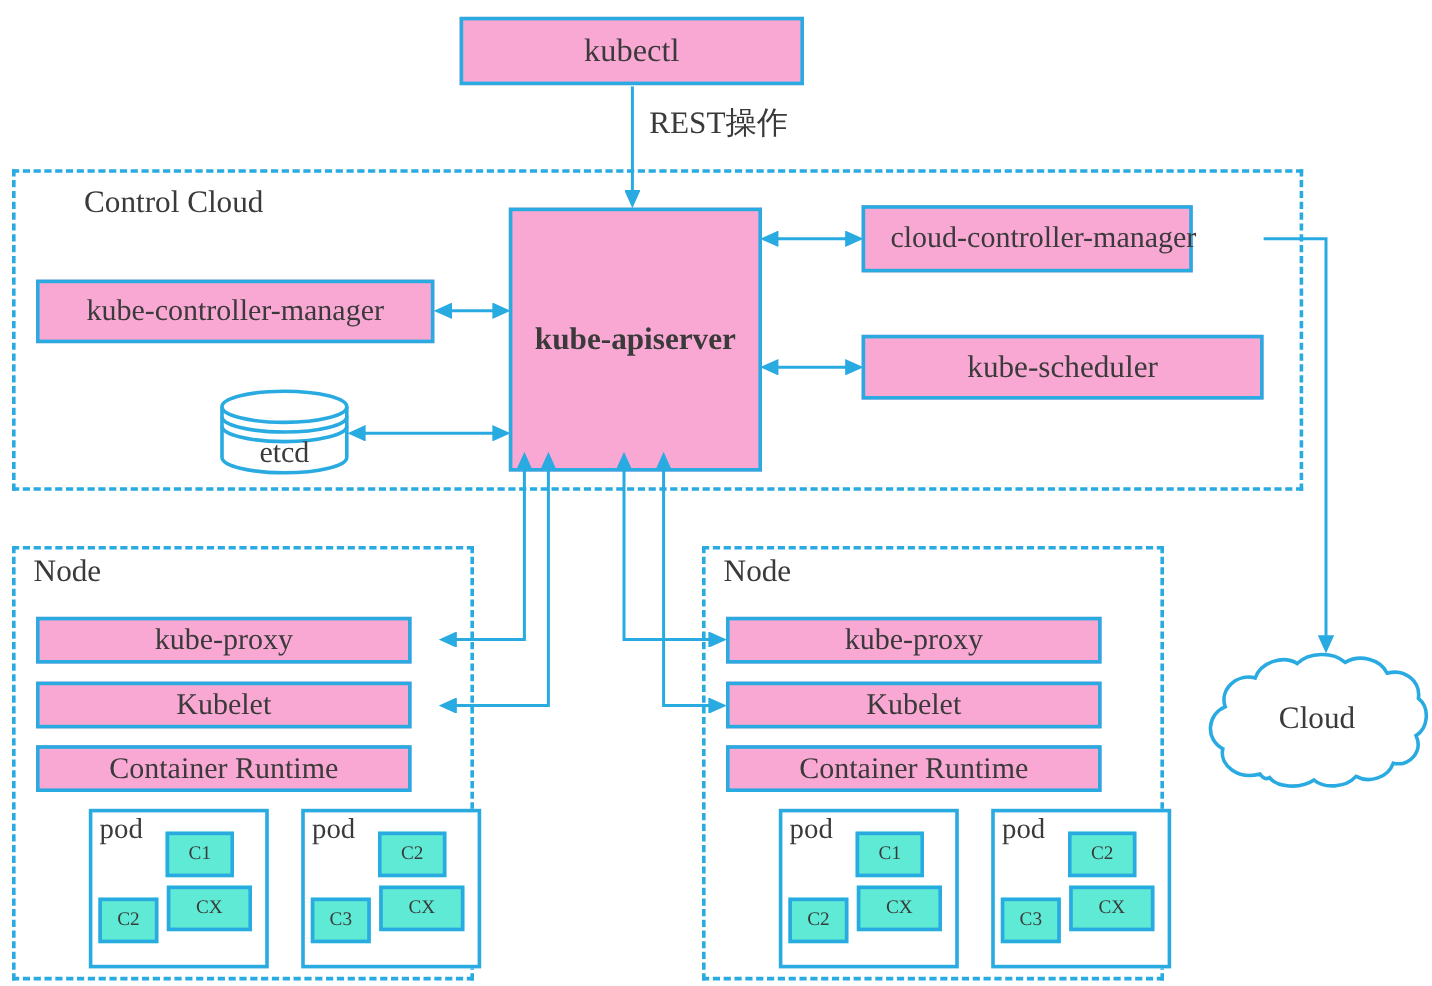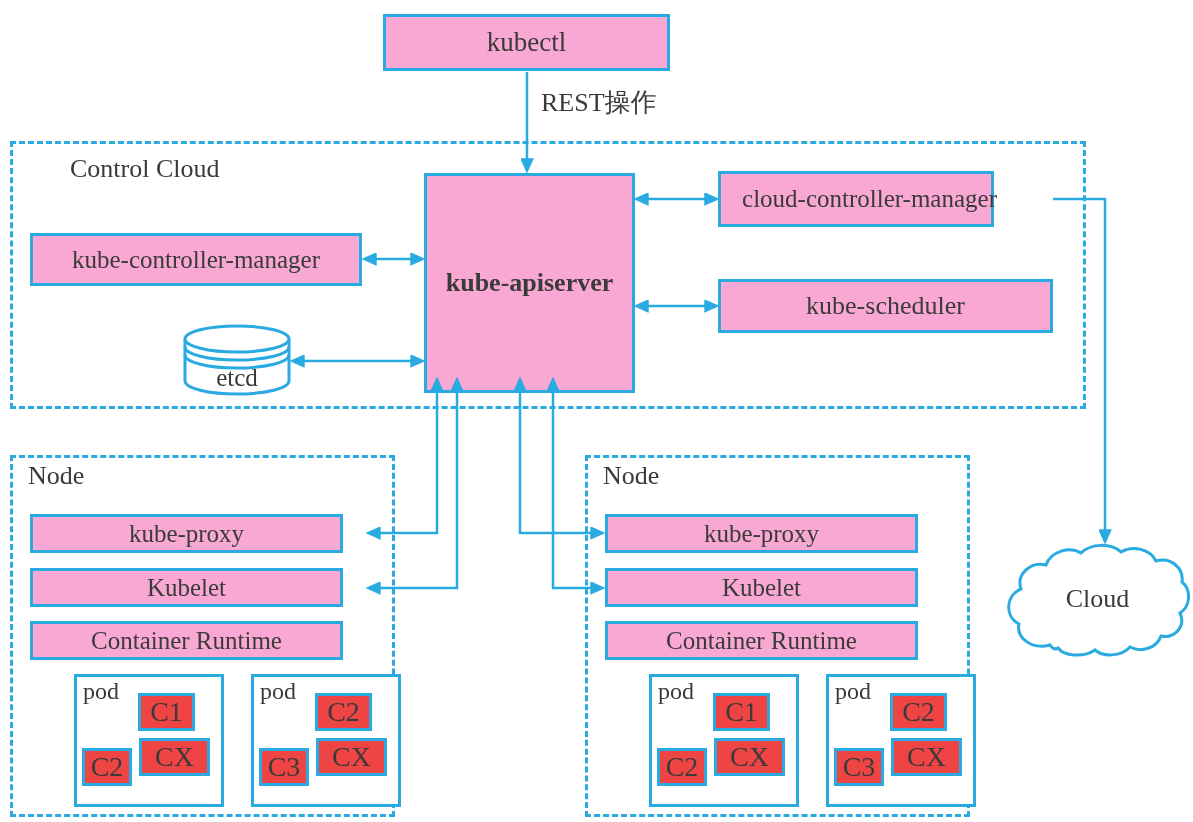--- a/index.html
+++ b/index.html
@@ -20,23 +20,23 @@
     position:absolute; border:3px dashed var(--accent);
     box-sizing:border-box; z-index:1; background:transparent;
   }
   .label { position:absolute; z-index:2; font-size:26px; line-height:32px; white-space:nowrap; }
   .pod {
     position:absolute; width:150px; height:133px; border:3px solid var(--accent);
     box-sizing:border-box; background:#fff; z-index:2;margin-left:36px;
   }
   .pod-label { position:absolute; left:6px; top:1px; font-size:24px; }
   .cbox {
-    position:absolute; border:3px solid var(--accent); background:#ef4444;
+    position:absolute; border:3px solid var(--accent); background:#5eead4;
     display:flex; align-items:center; justify-content:center;
-    font-size:28px; box-sizing:border-box;
+    font-size:16px; box-sizing:border-box;
   }
   .c-top { left:61px; top:16px; width:57px; height:38px; }
   .c-bl  { left:5px;  top:71px; width:50px; height:38px; }
   .c-br  { left:62px; top:61px; width:71px; height:38px; }
   .nbox { width:313px; height:39px; }
 </style>
 </head>
 <body>
 
 <div class="stage">

